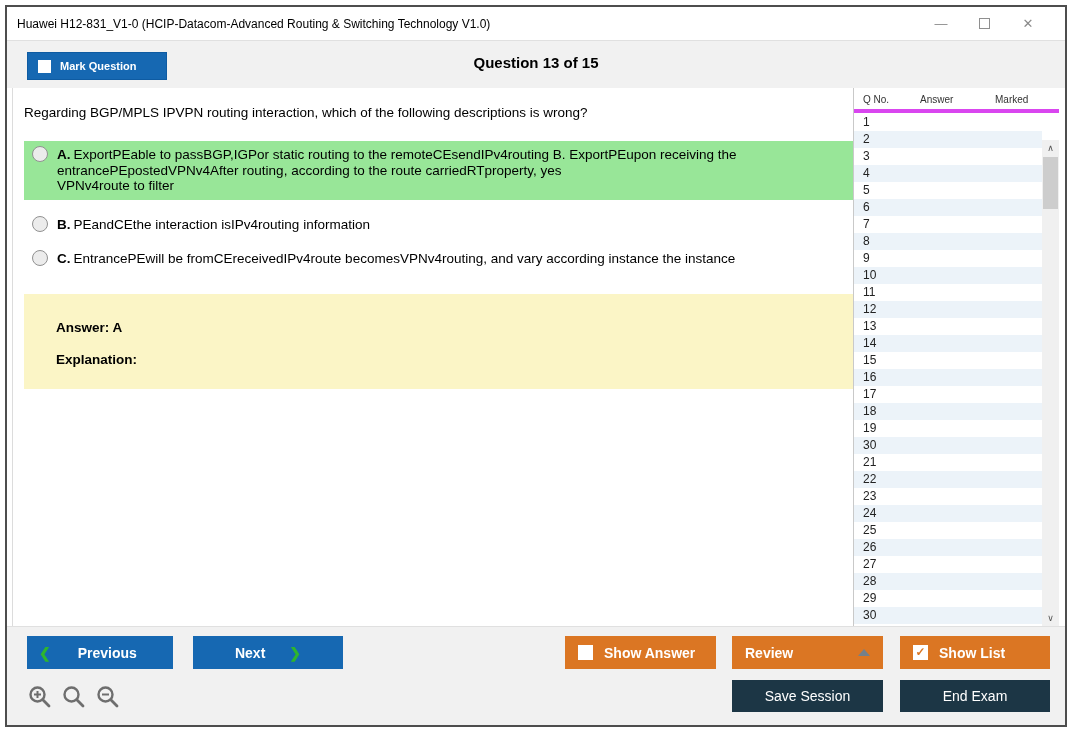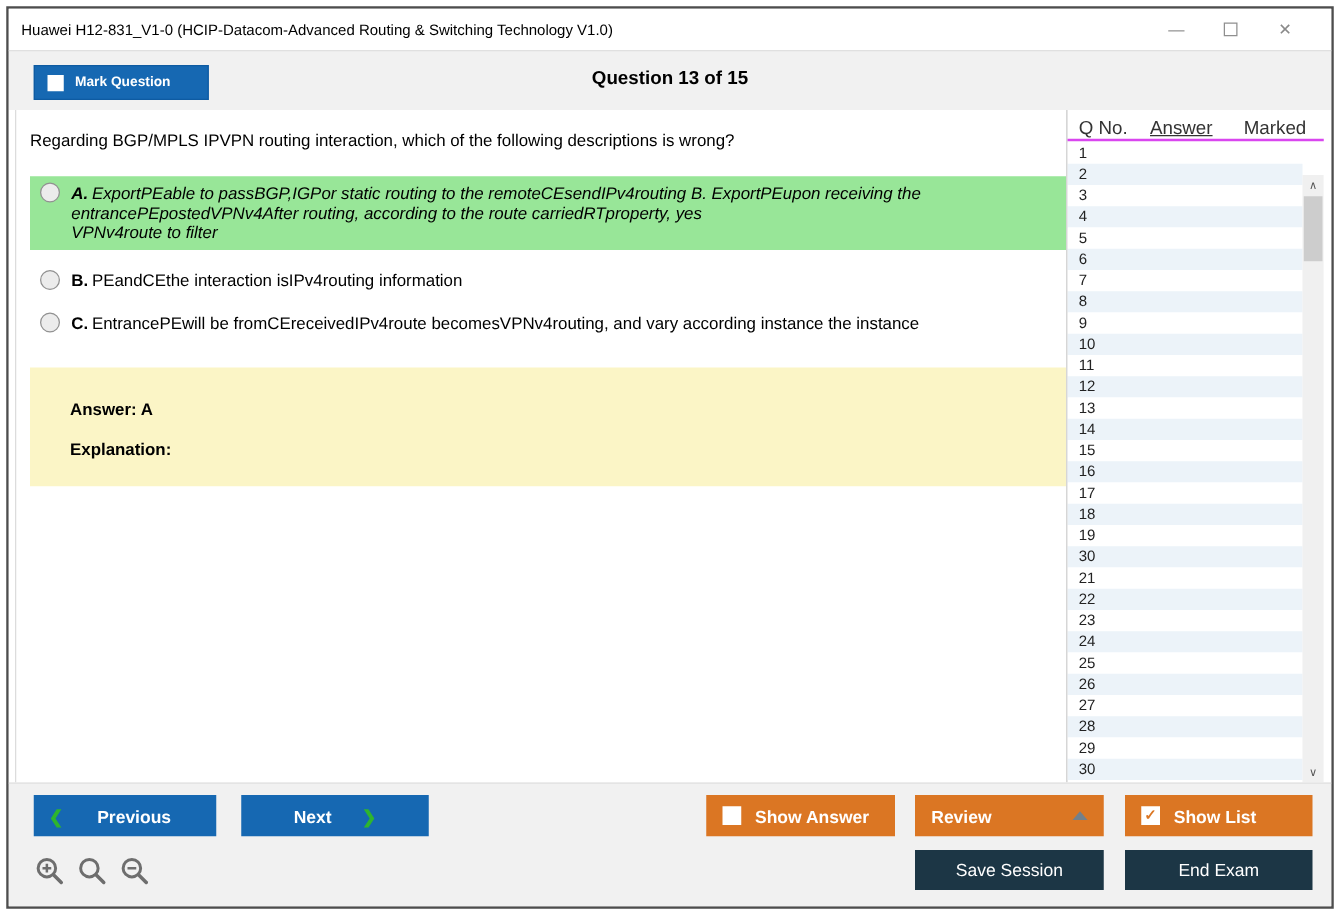--- a/index.html
+++ b/index.html
@@ -27,39 +27,39 @@
   .q-counter { position:absolute; left:0; right:0; top:13px; text-align:center;
                font-size:15px; font-weight:bold; color:#000; }
 
   
   .content { position:absolute; top:81px; left:0; right:0; bottom:99px; background:#fff; }
   .main { position:absolute; left:5px; top:0; bottom:0; width:844px; border-left:1px solid #dcdcdc; }
   .question-text { margin:17px 0 0 11px; font-size:13.5px; color:#000; }
 
   .options { margin:21px 0 0 11px; width:829px; }
   .option { display:flex; align-items:flex-start; padding:5px 8px; margin-bottom:9px; }
-  .option.highlighted { background:#98e698; padding:6px 8px; margin-bottom:12px;font-style:italic; }
+  .option.highlighted { background:#98e698; padding:6px 8px; margin-bottom:12px; }
   .radio { width:16px; height:16px; border-radius:50%; border:1px solid #919191; background:#ececec;
            flex:none; margin-right:9px; margin-top:-1px; }
   .opt-text { font-size:13.5px; line-height:15.5px; color:#000; }
   .letter { font-weight:bold; margin-right:3px; }
   .otext { white-space:pre-line; }
 
   .answer-box { margin:22px 0 0 11px; width:829px; height:95px; background:#fbf5c6;
                 padding:26px 32px 0; }
   .ans-line { font-size:13.5px; font-weight:bold; color:#000; }
   .exp-line { font-size:13.5px; font-weight:bold; color:#000; margin-top:17px; }
 
   
   .sidebar { position:absolute; right:6px; top:0; bottom:0; width:206px; background:#fff;
              border-left:1px solid #c9c9c9; }
-  .sb-header { position:relative; height:25px; border-bottom:2px solid #d946ef; font-size:15px; color:#333; }
+  .sb-header { position:relative; height:25px; border-bottom:4px solid #d946ef; font-size:10px; color:#333; }
   .sb-header span { position:absolute; top:6px; }
   .h-no  { left:9px; }
-  .h-ans { left:66px;text-decoration:underline; }
+  .h-ans { left:66px; }
   .h-mk  { left:141px; }
   .sb-body { position:absolute; top:26px; left:0; right:0; bottom:0; overflow:hidden; }
   .rows { margin-right:17px; }
   .qrow { height:17px; line-height:17px; font-size:12px; color:#222; display:flex; padding-left:9px; background:#fff; }
   .qrow.alt { background:#ecf3f9; }
   .c-no { flex:0 0 52px; } .c-ans { flex:0 0 72px; text-align:center; } .c-mk { flex:1; text-align:center; }
 
   .scrollbar { position:absolute; right:0; top:26px; bottom:0; width:17px; background:#f0f0f0; }
   .sb-up, .sb-down { position:absolute; left:0; width:17px; height:16px; color:#555; font-size:9px;
                      line-height:16px; text-align:center; }

